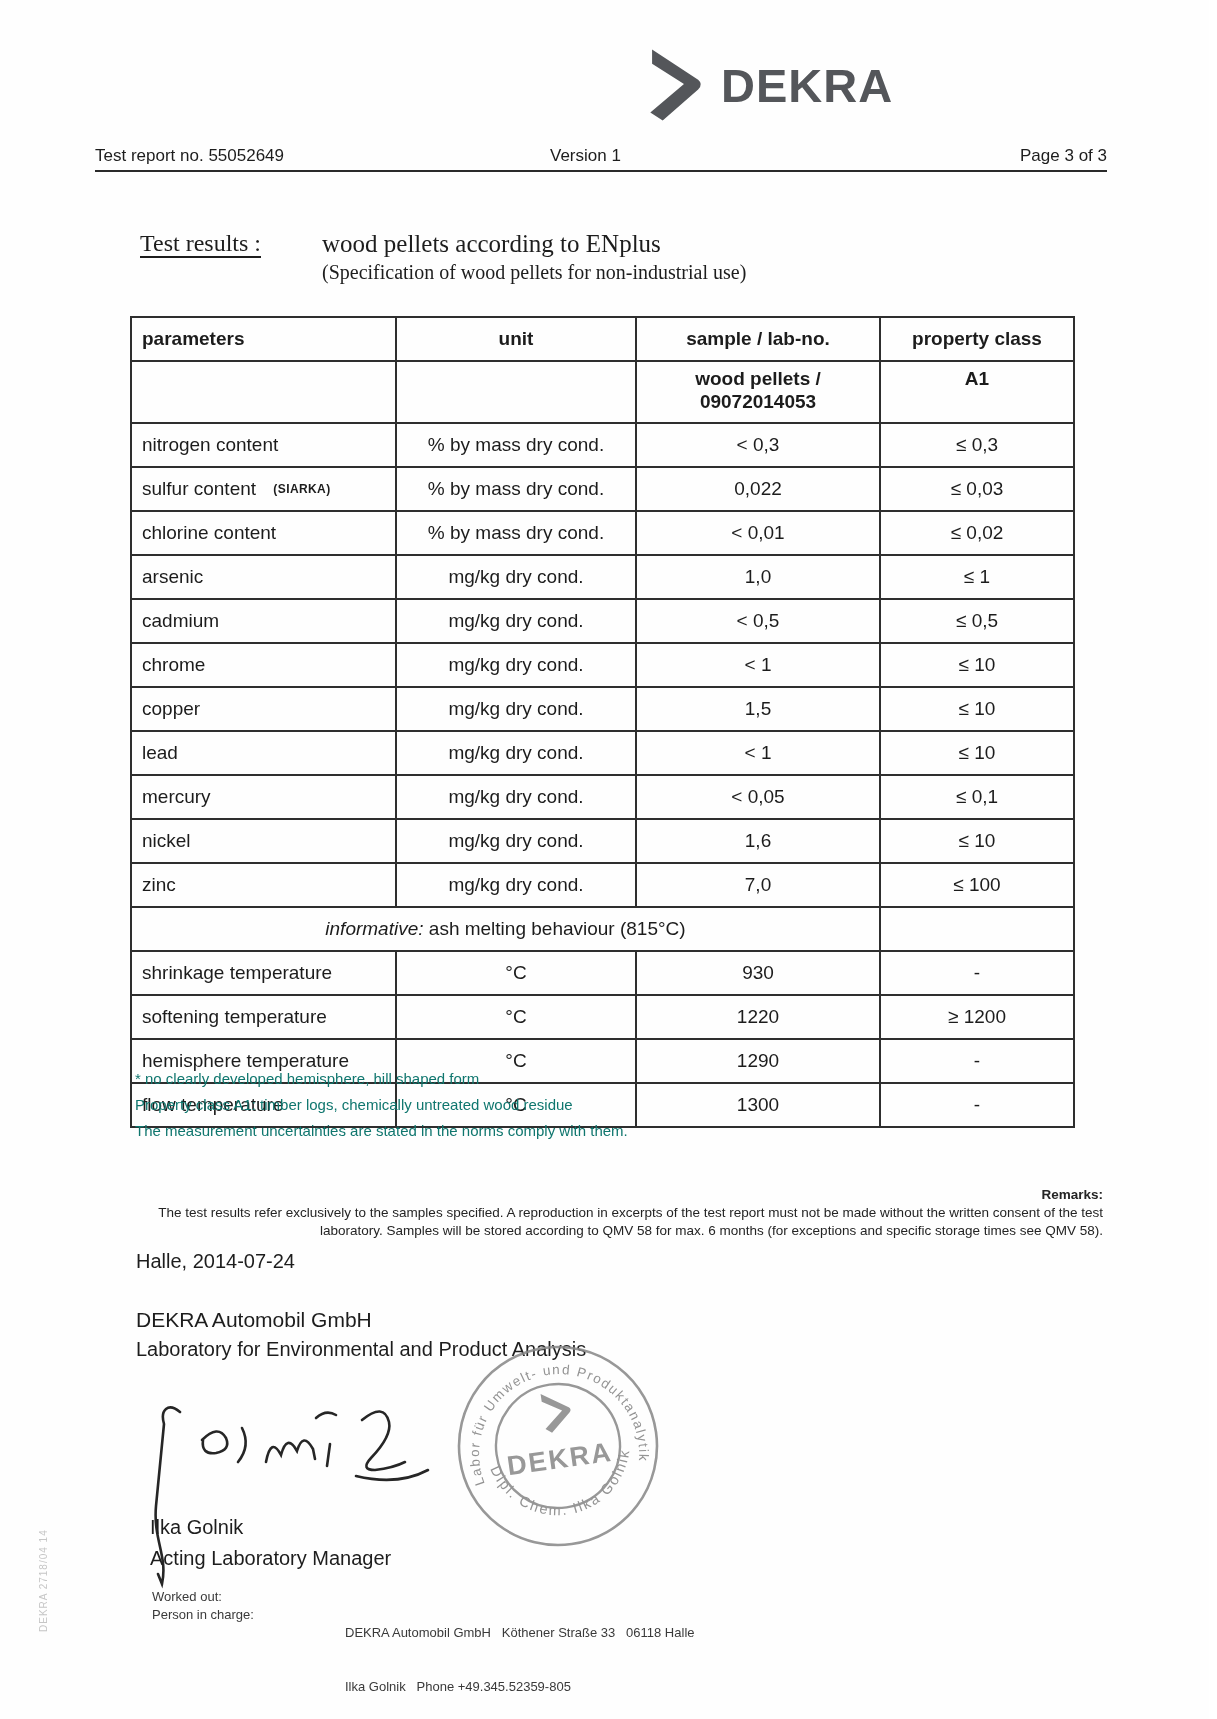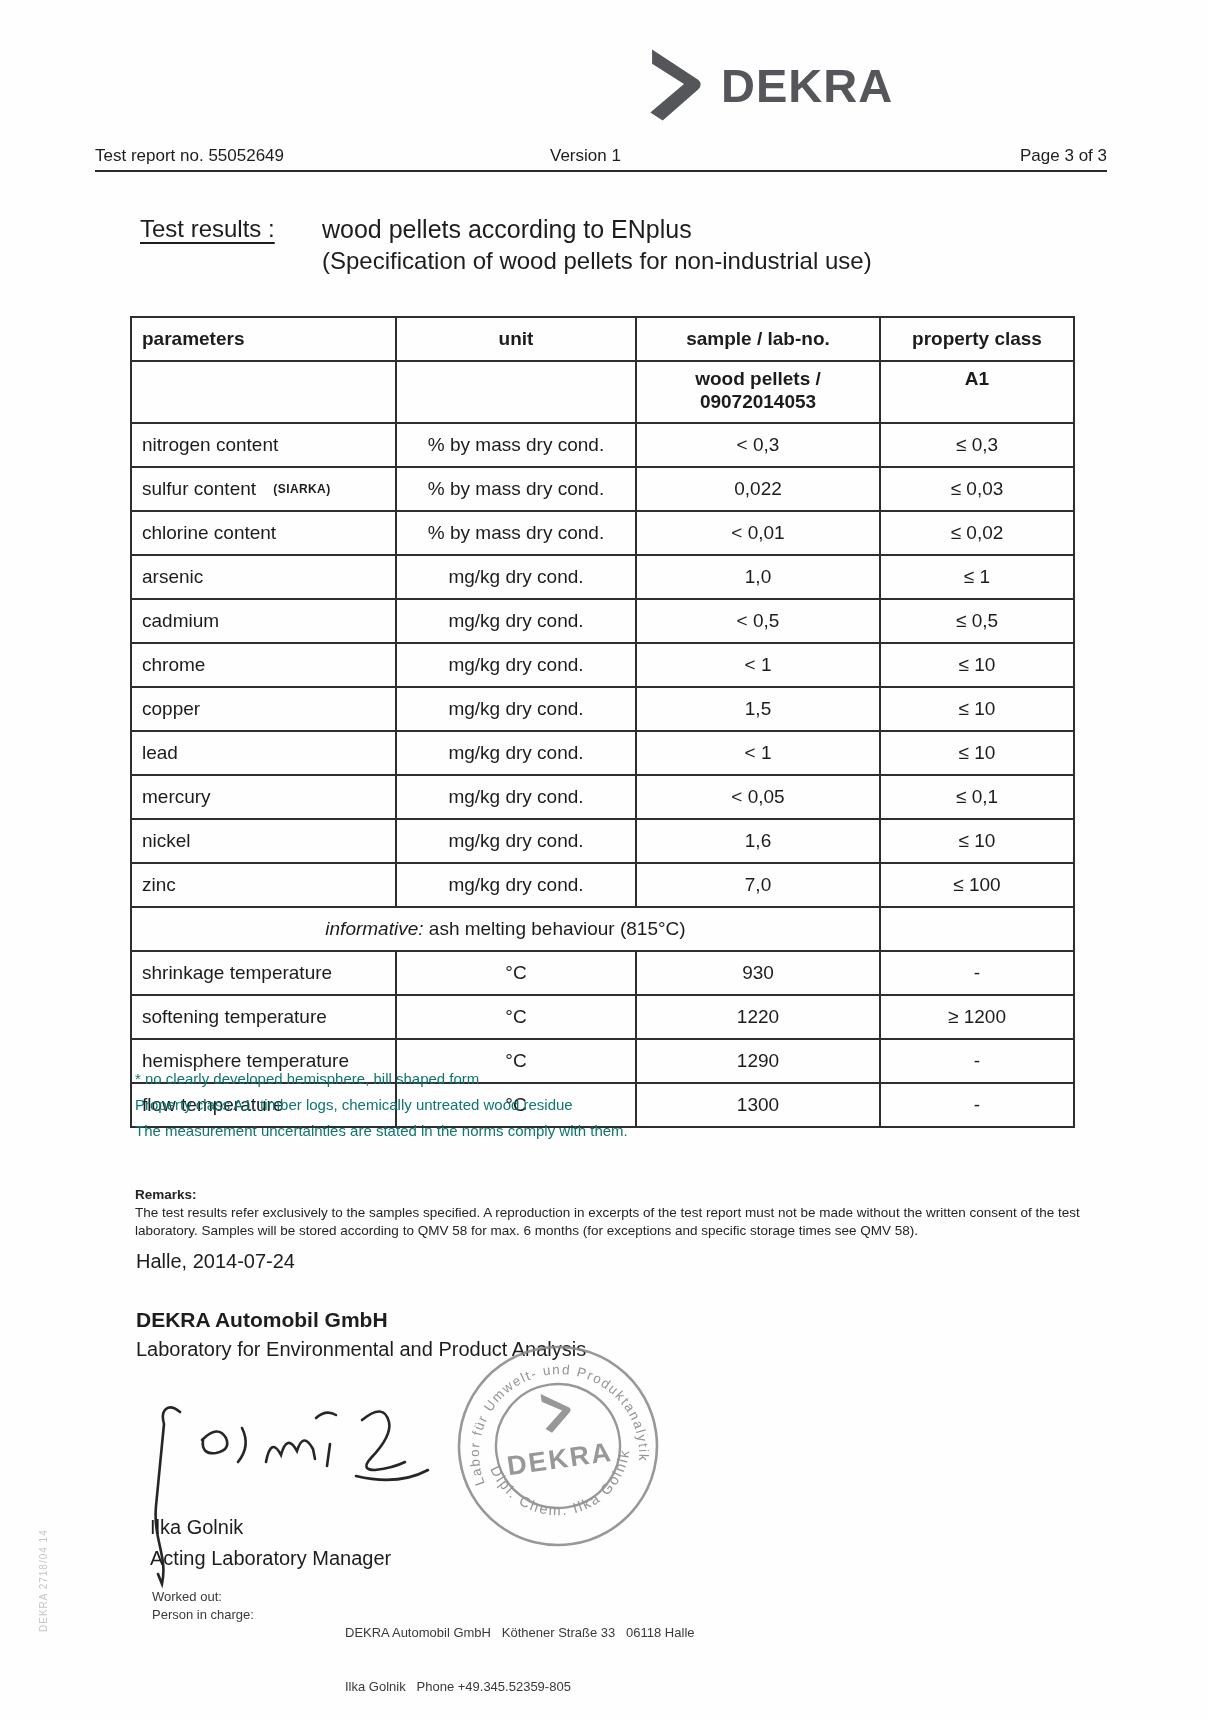--- a/index.html
+++ b/index.html
@@ -14,24 +14,24 @@
   
   .logo{position:absolute;left:645px;top:44px;display:flex;align-items:center;gap:14px;}
   .logo .arrow{width:62px;height:82px;}
   .logo .brand{font-size:47px;font-weight:700;letter-spacing:1px;color:#54565a;line-height:1;}
   
   .hdr{position:absolute;left:95px;top:146px;width:1012px;border-bottom:2px solid #2a2a2a;padding-bottom:4px;display:flex;}
   .hdr .h-left{width:455px;font-size:17px;}
   .hdr .h-mid{width:300px;font-size:17px;}
   .hdr .h-right{flex:1;text-align:right;font-size:17px;}
   
-  .titleblock{position:absolute;left:140px;top:215px;display:flex;}
+  .titleblock{position:absolute;left:140px;top:230px;display:flex;font-family:Liberation Serif, serif;}
   .t-label{font-size:24px;text-decoration:underline;text-underline-offset:5px;width:182px;}
   .t-main .t-h{font-size:25px;}
-  .t-main .t-s{font-size:24px;margin-top:3px;}
+  .t-main .t-s{font-size:20px;margin-top:3px;}
   
   table.results{
     position:absolute;left:130px;top:316px;
     border-collapse:collapse;table-layout:fixed;
     font-size:19px;color:#1c1c1c;border-radius:9px;
   }
   table.results td,table.results th{
     border:2px solid #2e2e2e;
     padding:4px 10px;
     font-weight:400;
@@ -44,25 +44,25 @@
   table.results .c-unit{width:218px;}
   table.results .c-sample{width:222px;}
   table.results .c-prop{width:172px;}
   tr.subhdr td{font-weight:700;height:50px;vertical-align:top;padding-top:6px;line-height:1.2;}
   td.section-cell{text-align:left;}
   td.section-cell .em{font-style:italic;}
   .annot{font-size:12px;font-weight:700;letter-spacing:.4px;vertical-align:2px;margin-left:12px;}
   
   .footnotes{position:absolute;left:135px;top:1066px;font-size:15px;line-height:26px;color:#0f766e;}
   
-  .remarks{position:absolute;left:135px;top:1186px;width:968px;font-size:13.5px;line-height:18px;color:#242424;}
+  .remarks{position:absolute;left:135px;top:1186px;width:968px;font-size:13.5px;line-height:18px;color:#242424;text-align:right;}
   .remarks .r-label{font-weight:700;}
   
   .placedate{position:absolute;left:136px;top:1250px;font-size:20px;}
-  .company{position:absolute;left:136px;top:1308px;font-size:21px;font-weight:700;text-align:center;}
+  .company{position:absolute;left:136px;top:1308px;font-size:21px;font-weight:400;text-align:center;}
   .department{position:absolute;left:136px;top:1338px;font-size:20px;}
   .signer{position:absolute;left:150px;top:1512px;font-size:20px;line-height:31px;}
   .signature{position:absolute;left:118px;top:1378px;}
   
   .stamp{position:absolute;left:452px;top:1340px;transform:rotate(-8deg);opacity:.88;}
   
   .footer{position:absolute;left:152px;top:1588px;display:flex;font-size:13px;line-height:18px;color:#3a3a3a;}
   .footer .f-labels{width:193px;}
   .footer .f-info{white-space:pre-wrap;}
   

